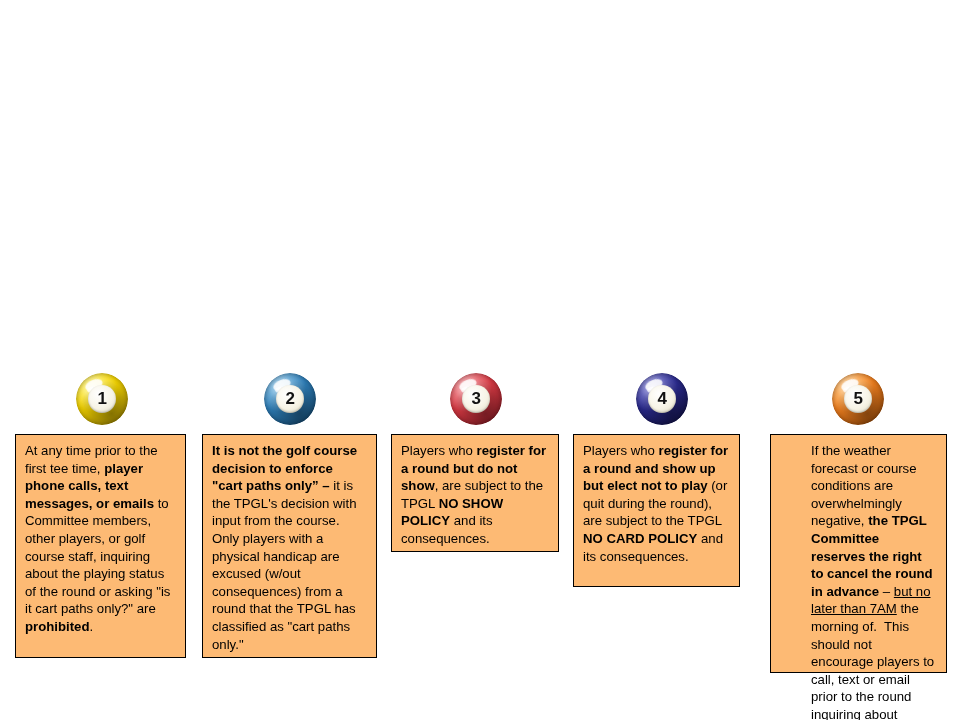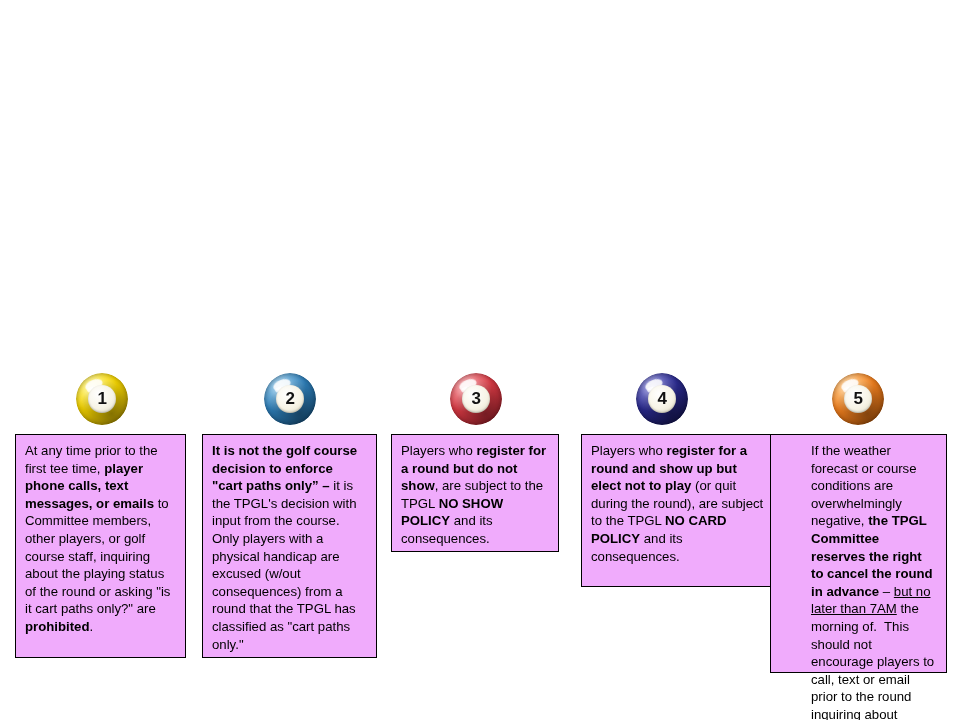--- a/index.html
+++ b/index.html
@@ -88,21 +88,21 @@
     position: absolute;
     inset: 0;
     border-radius: 50%;
     box-shadow: inset 0 0 4px 1px rgba(0,0,0,0.30);
   }
 
   
   .callout {
     position: absolute;
     box-sizing: border-box;
-    background: #f0abfc;
+    background: #fdba74;
     border: 1px solid #000000;
     padding: 7px 9px 6px 9px;
     font-family: "Liberation Sans", sans-serif;
     font-size: 13.2px;
     line-height: 17.6px;
     color: #000000;
     text-align: left;
   }
   .callout b { font-weight: bold; }
   .callout u { text-decoration: underline; }
@@ -166,17 +166,17 @@
     </div>
     <div class="rim"></div>
   </div>
 
   <div class="callout" style="left:15px; top:434px; width:171px; height:224px;">At any time prior to the first tee time, <b>player phone calls, text messages, or emails</b> to Committee members, other players, or golf course staff, inquiring about the playing status of the round or asking "is it cart paths only?" are <b>prohibited</b>.</div>
 
   <div class="callout" style="left:391px; top:434px; width:168px; height:118px;">Players who <b>register for a round but do not show</b>, are subject to the TPGL <b>NO SHOW POLICY</b> and its consequences.</div>
 
   <div class="callout" style="left:202px; top:434px; width:175px; height:224px;"><b>It is not the golf course decision to enforce "cart paths only” –</b> it is the TPGL's decision with input from the course.&nbsp; Only players with a physical handicap are excused (w/out consequences) from a round that the TPGL has classified as "cart paths only."</div>
 
-  <div class="callout" style="left:573px; top:434px; width:197px; height:153px;margin-left:8px;">Players who <b>register for a round and show up but elect not to play</b> (or quit during the round), are subject to the TPGL <b>NO CARD POLICY</b> and its consequences.</div>
+  <div class="callout" style="left:573px; top:434px; width:167px; height:153px;">Players who <b>register for a round and show up but elect not to play</b> (or quit during the round), are subject to the TPGL <b>NO CARD POLICY</b> and its consequences.</div>
 
   <div class="callout" style="left:770px; top:434px; width:177px; height:239px;padding-left:40px;">If the weather forecast or course conditions are overwhelmingly negative, <b>the TPGL Committee reserves the right to cancel the round in advance</b> – <u>but no later than 7AM</u> the morning of.&nbsp; This should not encourage players to call, text or email prior to the round inquiring about status.</div>
 
 </div>
 
 </body></html>

